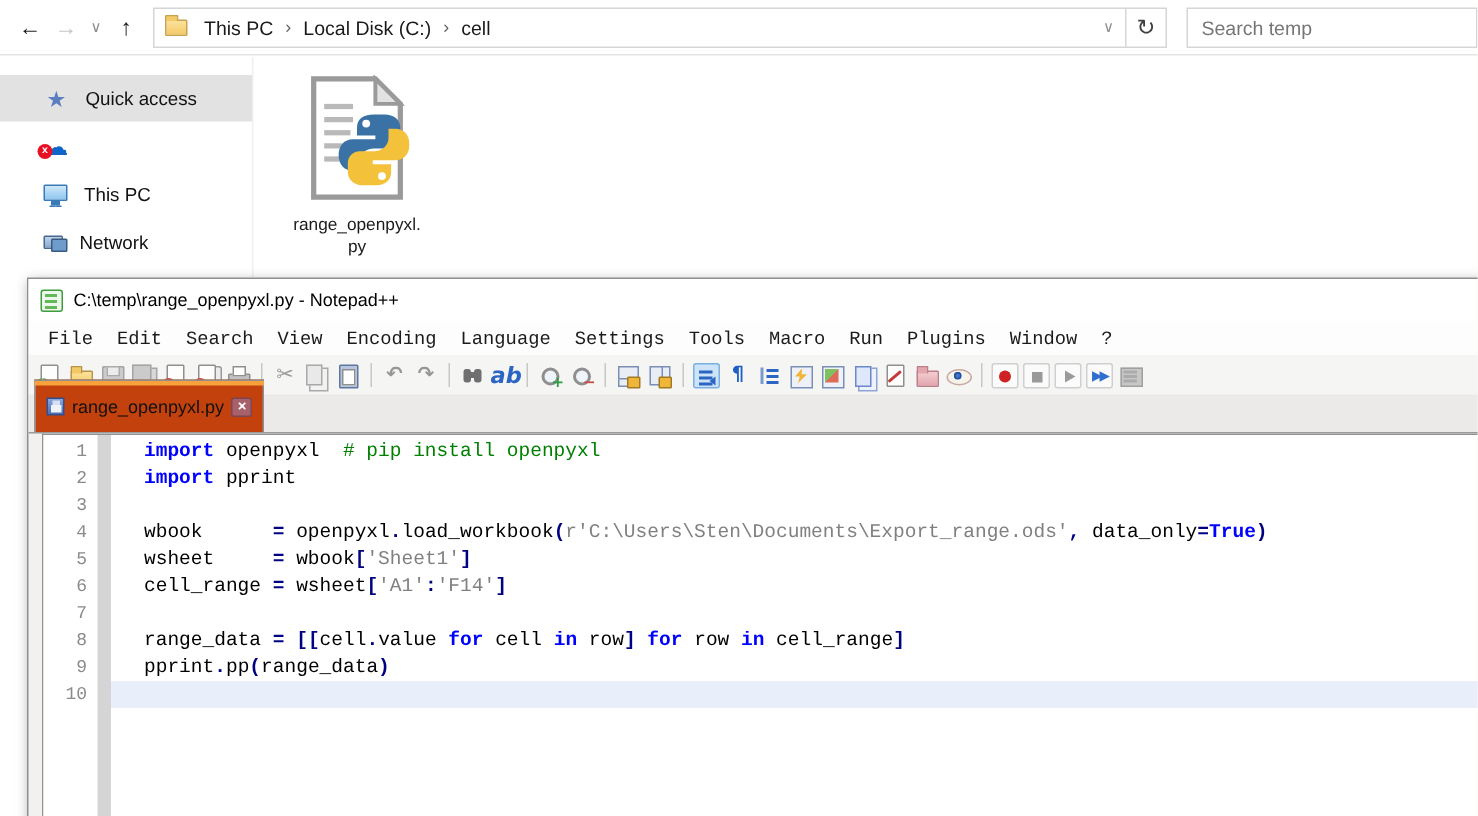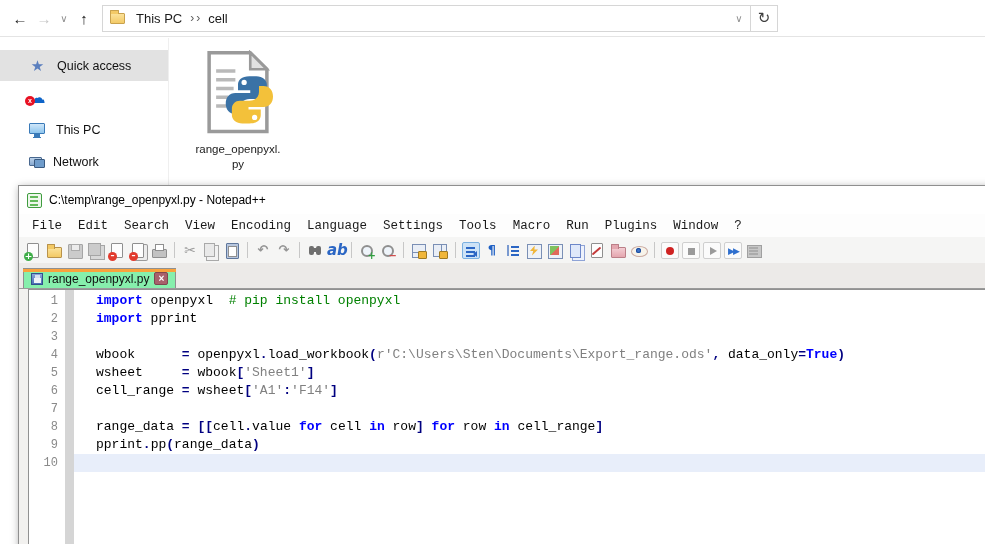--- a/index.html
+++ b/index.html
@@ -155,21 +155,21 @@
     border-top:4px solid transparent;border-bottom:4px solid transparent;}
   .i-multiplay{color:#2f6fce;font-size:9px;letter-spacing:-2px;line-height:16px;text-align:center;}
   .i-msave::before{content:"";position:absolute;left:2px;top:3px;width:13px;height:11px;
     background:#c7c7c7;border:1px solid #a0a0a0;}
   .i-msave::after{content:"";position:absolute;left:4px;top:5px;width:9px;height:2px;
     background:#ababab;box-shadow:0 3px 0 #ababab,0 6px 0 #ababab;}
 
   
   .npp-tabbar{height:26px;background:#eceae8;border-bottom:1px solid #9a9a9a;display:flex;
     align-items:flex-end;padding-left:4px;}
-  .tab{height:20px;display:flex;align-items:center;gap:5px;padding:0 7px;background:#86efac;
+  .tab{height:35px;display:flex;align-items:center;gap:5px;padding:0 7px;background:#c2410c;
     border:1px solid #8f8f8f;border-bottom:none;position:relative;font-size:12px;color:#111;}
   .tab::before{content:"";position:absolute;top:0;left:-1px;right:-1px;height:3px;
     background:var(--tabstripe);}
   .tab-save{width:12px;height:12px;background:linear-gradient(#8aa6da,#4a6fb5);
     border:1px solid #33508c;position:relative;flex:0 0 auto;}
   .tab-save::before{content:"";position:absolute;left:3px;top:1px;width:5px;height:3px;background:#d7e0f2;}
   .tab-save::after{content:"";position:absolute;left:2px;bottom:1px;width:7px;height:5px;background:#eef2fa;}
   .tab-close{width:14px;height:13px;background:#a8606b;border:1px solid #7e4650;border-radius:2px;
     color:#fff;font-size:10px;line-height:11px;text-align:center;font-weight:bold;flex:0 0 auto;}
 
@@ -195,26 +195,30 @@
 <div class="ex-topbar">
   <span class="navbtn">←</span>
   <span class="navbtn dis">→</span>
   <span class="navbtn small">∨</span>
   <span class="navbtn">↑</span>
   <div class="addr">
     <span class="addr-folder"></span>
     <span id="breadcrumb" style="display:flex;align-items:center;height:100%;">
         <span class="crumb">This PC</span>
         <span class="crumb-sep">›</span>
+        <span class="crumb">Local Disk (C:)</span>
         <span class="crumb-sep">›</span>
         <span class="crumb">cell</span>
       </span>
     <span class="addr-spacer"></span>
     <span class="addr-dd">∨</span>
     <span class="addr-refresh">↻</span>
+  </div>
+  <div class="searchbox">
+    <input placeholder="Search temp" style="">
   </div>
 </div>
 
 <div class="ex-side" id="sidebar">
     <div class="side-item selected">
       <span class="sic ic-quick-access">★</span>
       <span>Quick access</span>
     </div>
     <div class="side-item">
       <span class="sic ic-onedrive">☁</span>

